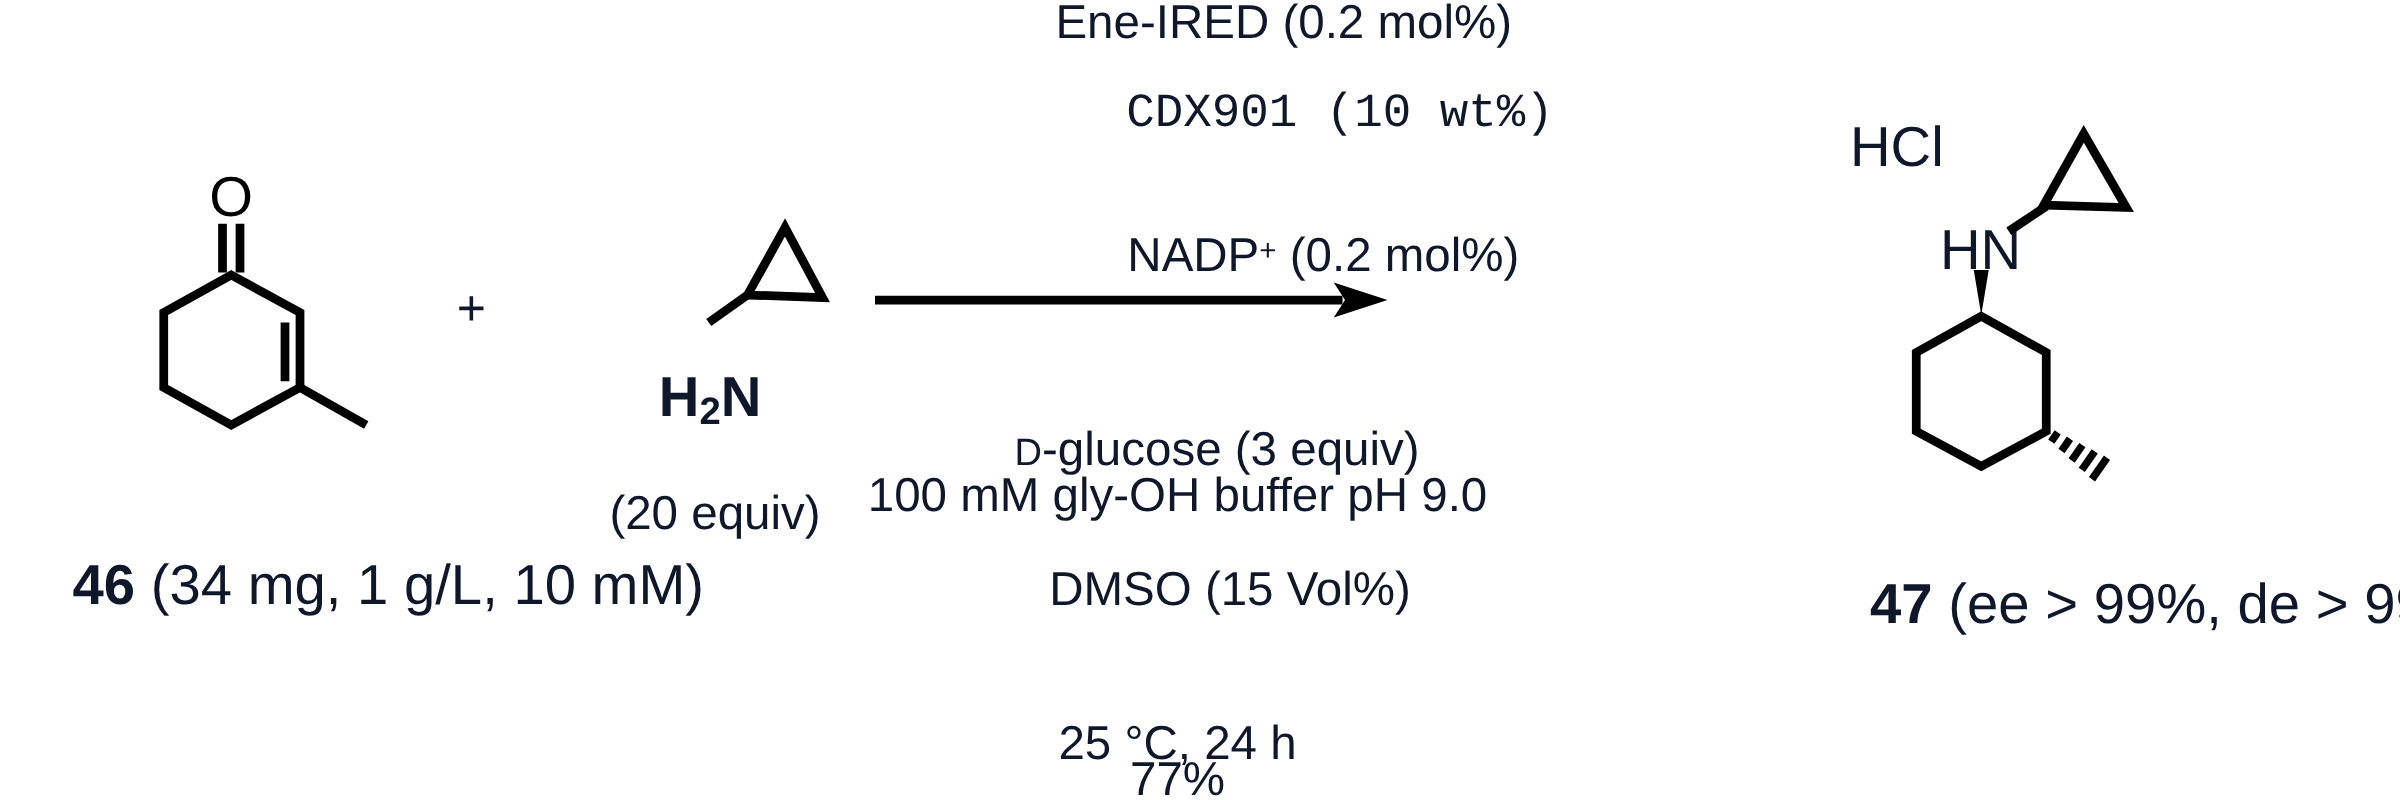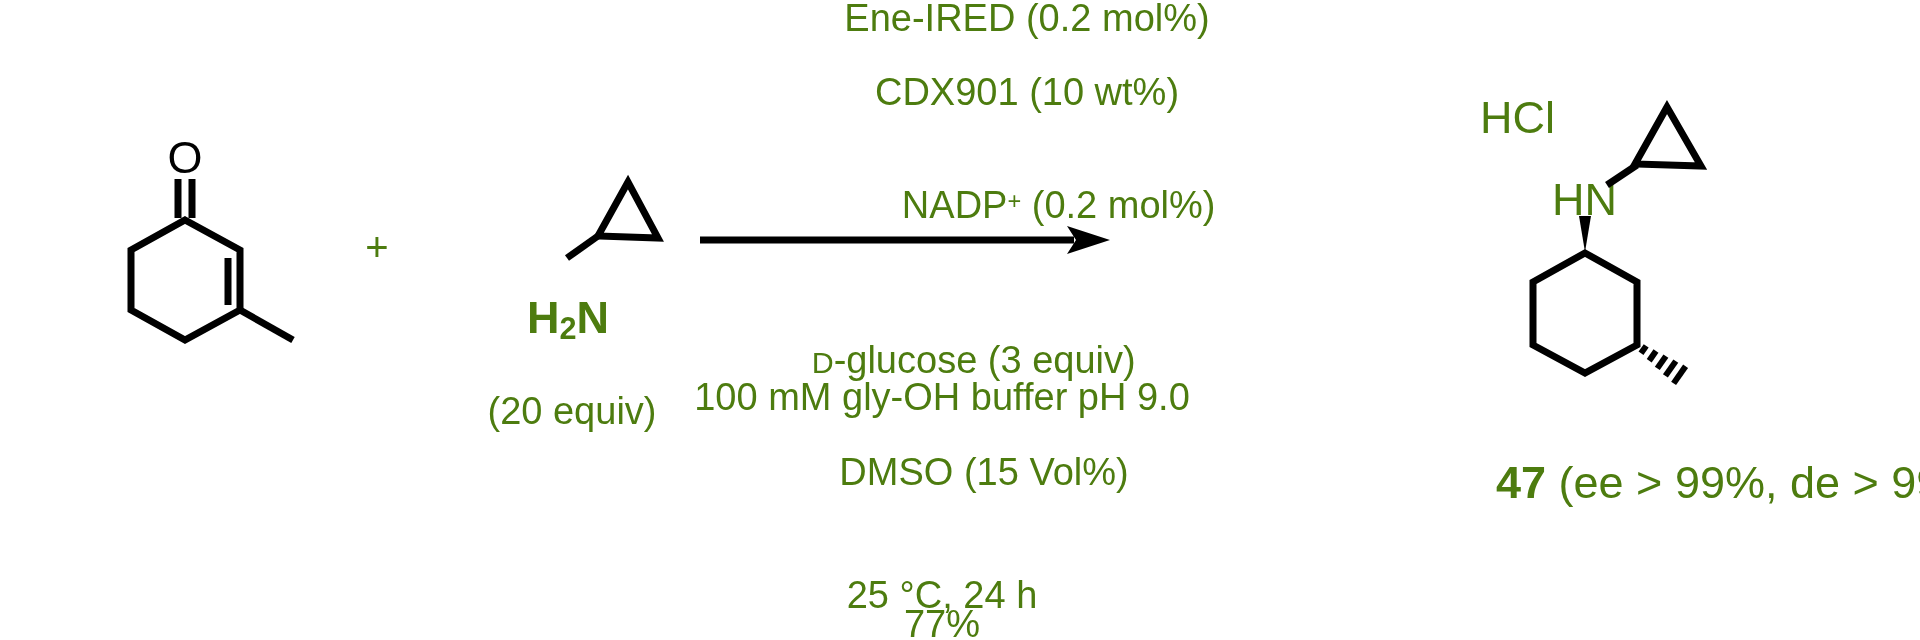--- a/index.html
+++ b/index.html
@@ -4,21 +4,21 @@
 <style>
   html,body{margin:0;padding:0;background:#ffffff;}
   .scheme{
     position:relative;
     width:1920px;height:640px;
     background:#ffffff;
     color:#000;
     font-family:"Liberation Sans", sans-serif;
     overflow:hidden;
   }
-  .txt{position:absolute;white-space:pre;line-height:1;color:#4d7c0f;}
+  .txt{position:absolute;white-space:pre;line-height:1;color:#0f172a;}
   .formula{font-size:45px;}
   .label{font-size:45px;}
   .cond{font-size:38px;transform:translateX(-50%);}
   .centered{transform:translateX(-50%);}
   .bold{font-weight:700;}
   .plus{font-size:40px;}
   .sub{font-size:0.68em;position:relative;top:0.18em;}
   .sup{font-size:0.62em;position:relative;top:-0.38em;}
   .smallcap{font-size:0.80em;}
   svg{position:absolute;display:block;}
@@ -32,40 +32,43 @@
 <div class="scheme">
 
   <svg style="left:80px;top:115px;" width="230" height="240" viewBox="0 0 230 240">
     <text x="105" y="58" text-anchor="middle" font-size="45" fill="#000">O</text>
     <line class="bond" x1="98" y1="64" x2="98" y2="103"></line>
     <line class="bond" x1="112" y1="64" x2="112" y2="103"></line>
     <polygon class="bond" points="105,105 160,135 160,195 105,225 51,195 51,135"></polygon>
     <line class="bond" x1="148" y1="143" x2="148" y2="190"></line>
     <line class="bond" x1="160" y1="195" x2="213" y2="225"></line>
   </svg>
+  <div class="txt label" style="left:8px;top:400px;">
+    <span class="bold">46</span><span> (34 mg, 1 g/L, 10 mM)</span>
+  </div>
 
   <div class="txt plus centered" style="left:377px;top:227px;">+</div>
 
   <div class="txt formula" style="left:477px;top:250px;font-weight:bold;">
     <span>H</span><span class="sub">2</span><span>N</span>
   </div>
   <svg style="left:540px;top:155px;" width="150" height="115" viewBox="0 0 150 115">
     <line class="bond" x1="27" y1="103" x2="58" y2="81"></line>
     <polygon class="bond" points="88,27 58,81 118,83"></polygon>
   </svg>
   <div class="txt cond" style="left:572px;top:352px;margin-top:40px;">(20 equiv)</div>
 
   <svg style="left:695px;top:215px;" width="425" height="50" viewBox="0 0 425 50">
     <line class="bond" x1="5" y1="25" x2="379" y2="25"></line>
     <polygon class="bondfill" points="372,11 415,25 372,39 381,25"></polygon>
   </svg>
 
   <div>
     <div class="txt cond" style="left:1027px;top:-1px;">Ene-IRED (0.2 mol%)</div>
-    <div class="txt cond" style="left:1027px;top:73px;">CDX901 (10 wt%)</div>
+    <div class="txt cond" style="left:1072px;top:73px;font-family:Liberation Mono, monospace;">CDX901 (10 wt%)</div>
     <div class="txt cond" style="left:1027px;top:148px;">
       <span>NADP</span><span class="sup">+</span><span> (0.2 mol%)</span>
     </div>
   </div>
 
   <div>
     <div class="txt cond" style="left:942px;top:303px;">
       <span class="smallcap">D</span><span>-glucose (3 equiv)</span>
     </div>
     <div class="txt cond" style="left:942px;top:378px;">100 mM gly-OH buffer pH 9.0</div>

